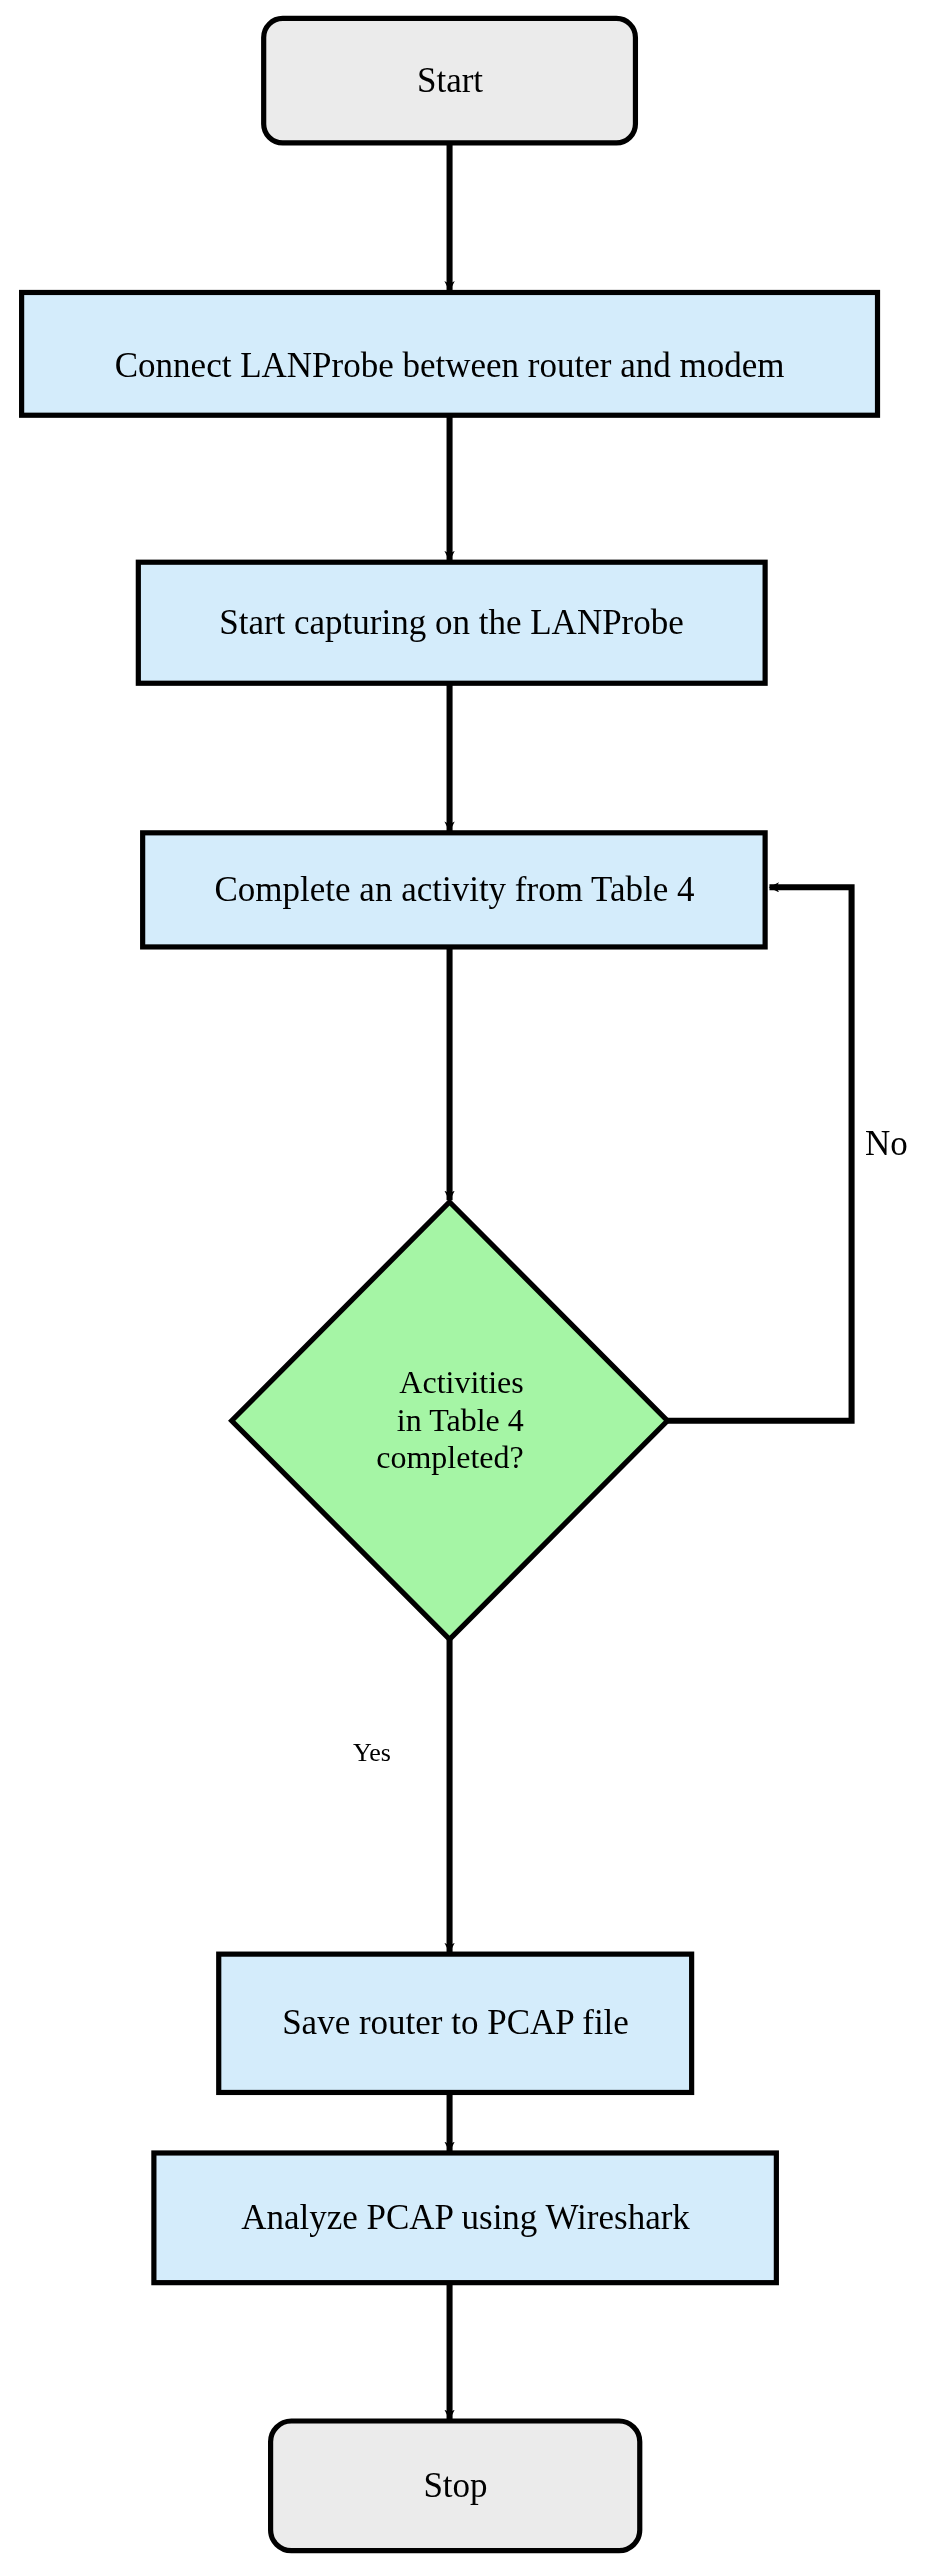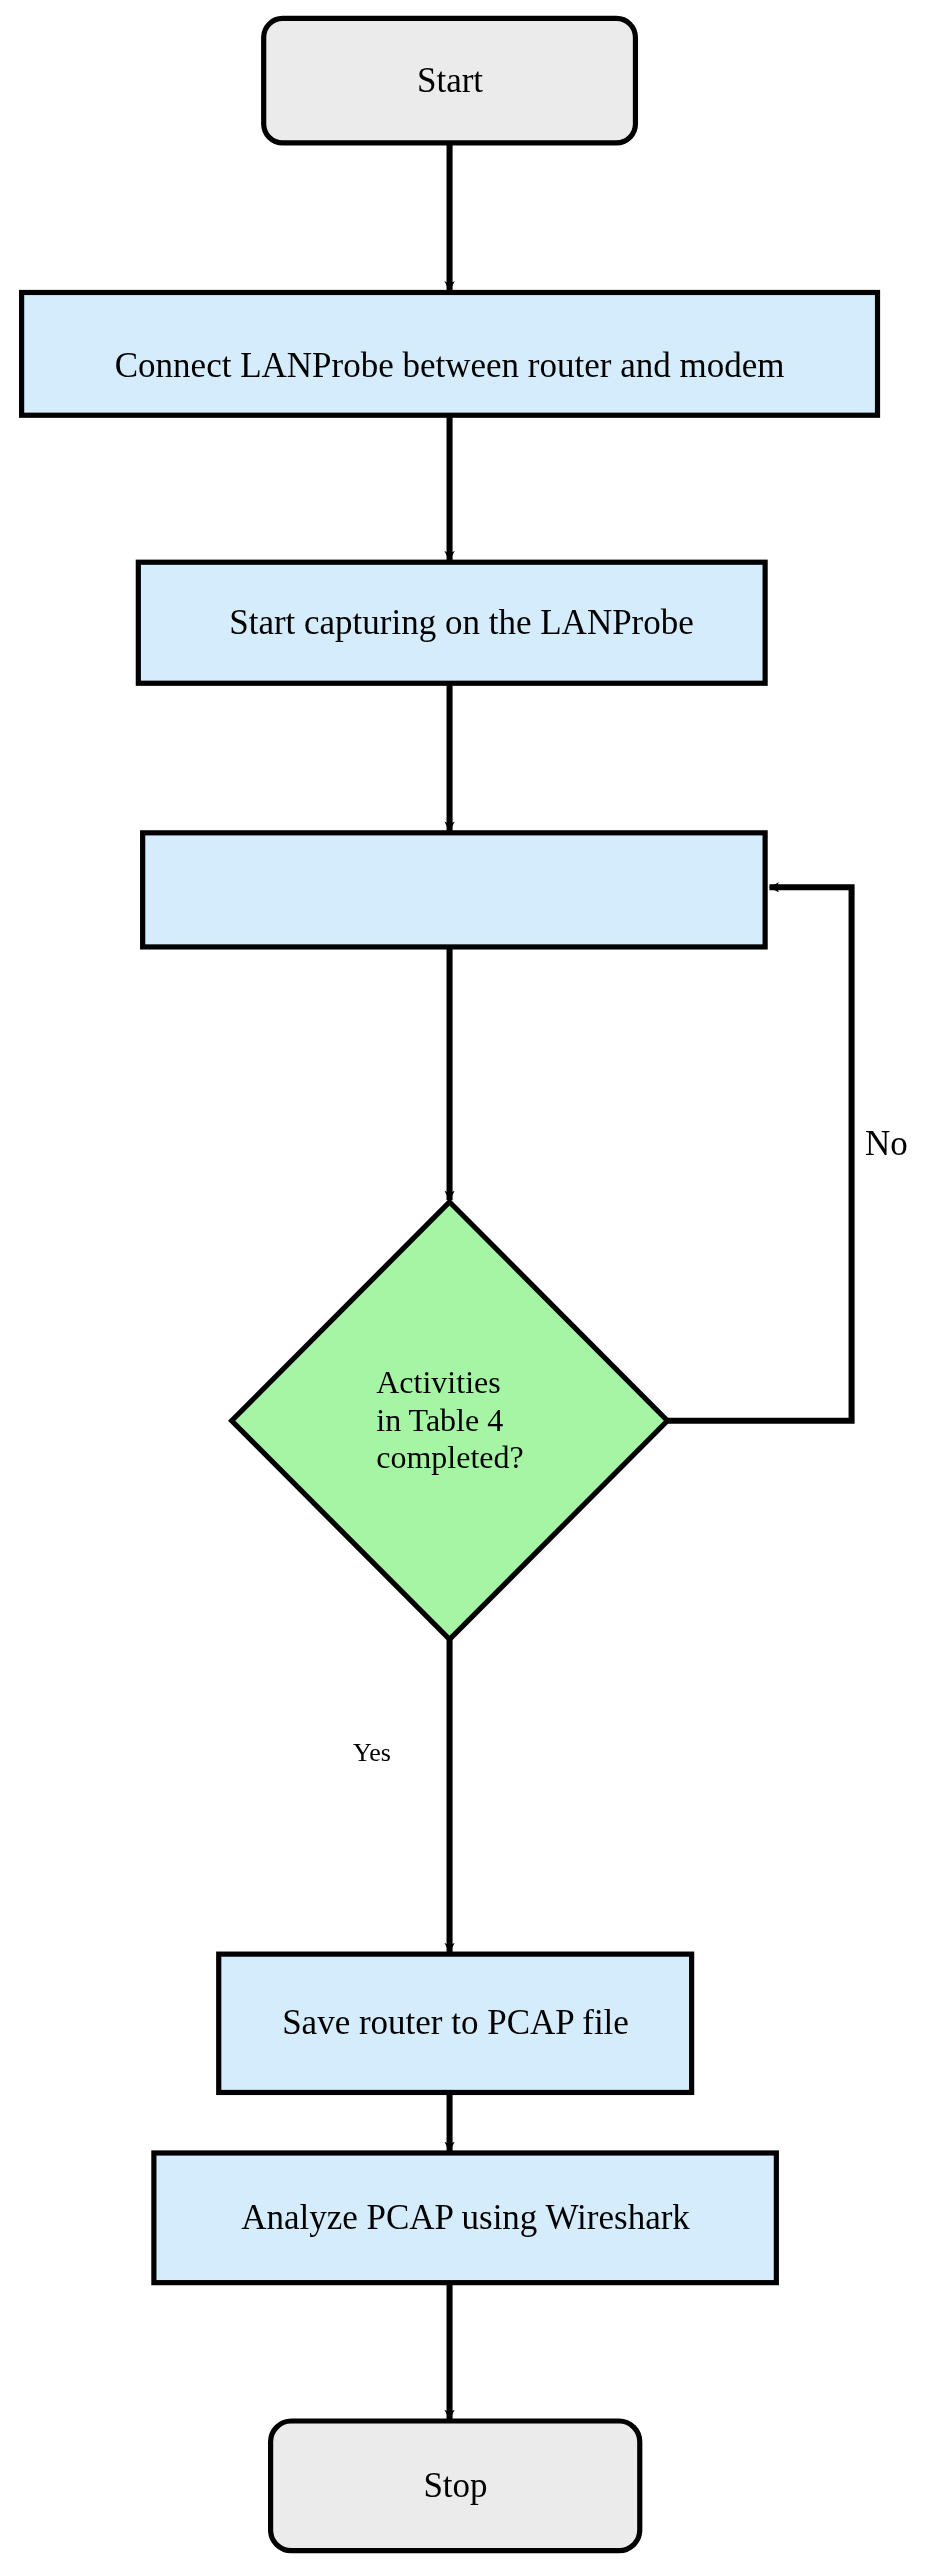--- a/index.html
+++ b/index.html
@@ -22,37 +22,37 @@
     left: 0;
     top: 0;
     width: 951px;
     height: 2576px;
   }
   .node-label {
     position: absolute;
     display: flex;
     align-items: center;
     justify-content: center;
-    text-align: left;
+    text-align: right;
     color: #000000;
     line-height: 1.18;
     white-space: pre-line;
     pointer-events: none;
   }
   .edge-label {
     position: absolute;
     color: #000000;
     text-align: center;
     white-space: nowrap;
   }
 
   
   .lbl-start      { left: 264px; top: 18px;   width: 372px; height: 125px; font-size: 35px; }
   .lbl-connect    { left: 21.6px;  top: 304px;  width: 856px; height: 123px; font-size: 35px; }
-  .lbl-capture    { left: 148px; top: 562px;  width: 627px; height: 121px; font-size: 35px; }
+  .lbl-capture    { left: 138px; top: 562px;  width: 627px; height: 121px; font-size: 35px; }
   .lbl-activity   { left: 143px; top: 833px;  width: 623px; height: 114px; font-size: 35px; }
   .lbl-decision   { left: 277px; top: 1334px; width: 346px; height: 173px; font-size: 32px; }
   .lbl-save       { left: 219px; top: 1954px; width: 473px; height: 138px; font-size: 35px; }
   .lbl-analyze    { left: 154px; top: 2153px; width: 623px; height: 130px; font-size: 35px; }
   .lbl-stop       { left: 271px; top: 2421px; width: 369px; height: 130px; font-size: 35px; }
 
   .lbl-no         { left: 865px; top: 1124px; font-size: 35px; }
   .lbl-yes        { left: 353px;  top: 1738px; font-size: 26px; }
 </style>
 </head>
@@ -99,20 +99,21 @@
 
     <line x1="520" y1="2640" x2="520" y2="2798" stroke="#000000" stroke-width="7" marker-end="url(#arrowhead)"></line>
   </svg>
 
   <div class="node-label lbl-start">Start</div>
 
   <div class="node-label lbl-connect">Connect LANProbe between router and modem</div>
 
   <div class="node-label lbl-capture">Start capturing on the LANProbe</div>
 
+  <div class="node-label lbl-activity">Complete an activity from Table 4</div>
 
   <div class="node-label lbl-decision">Activities
 in Table 4
 completed?</div>
 
   <div class="node-label lbl-save">Save router to PCAP file</div>
 
   <div class="node-label lbl-analyze">Analyze PCAP using Wireshark</div>
 
   <div class="node-label lbl-stop">Stop</div>

